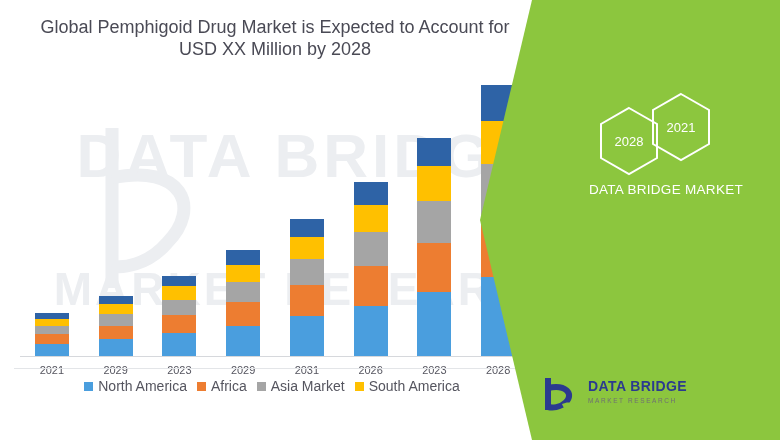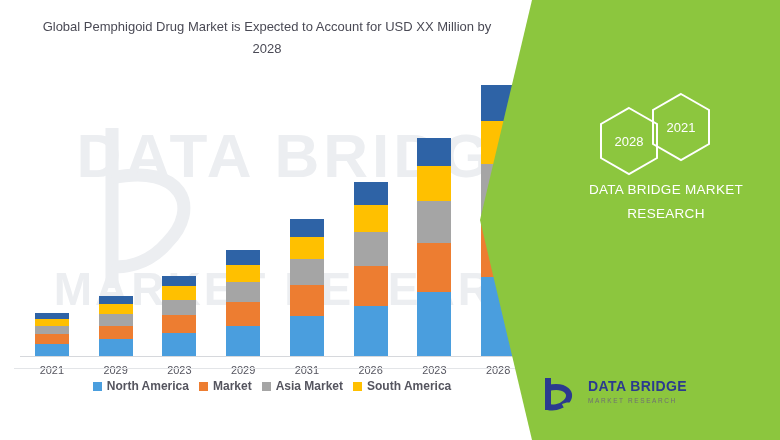--- a/index.html
+++ b/index.html
@@ -27,22 +27,22 @@
   .brand-line.l2{top:206px;}
 
   
   .logo{position:absolute;left:540px;top:372px;width:200px;height:48px;}
   .logo-mark{position:absolute;left:0;top:2px;width:40px;height:40px;}
   .logo-text{position:absolute;left:48px;top:6px;}
   .logo-text .t1{color:#2b3a8f;font-size:14px;font-weight:bold;letter-spacing:.4px;}
   .logo-text .t2{color:#6f6f73;font-size:6.5px;letter-spacing:1.6px;margin-top:3px;}
 
   
-  .chart-title{position:absolute;top:16px;left:32px;width:470px;text-align:center;
-     color:#4a4a55;font-size:13px;line-height:22px;}
+  .chart-title{position:absolute;top:16px;left:40px;width:470px;text-align:center;
+     color:#4a4a55;font-size:18px;line-height:22px;}
   .watermark{position:absolute;top:120px;left:28px;width:560px;height:220px;
      color:#eceef1;font-size:62px;font-weight:bold;letter-spacing:4px;
      display:flex;align-items:flex-start;justify-content:center;pointer-events:none;}
   .watermark2{position:absolute;top:262px;left:10px;width:600px;
      color:#eceef1;font-size:46px;font-weight:bold;letter-spacing:3px;
      text-align:center;pointer-events:none;}
   .wm-b{position:absolute;left:92px;top:118px;width:120px;height:180px;
      pointer-events:none;}
 
   .plot{position:absolute;left:20px;top:80px;width:510px;height:276px;}
@@ -52,21 +52,21 @@
   .seg{width:100%;}
   .axis-line{position:absolute;left:20px;top:356px;width:510px;height:1px;background:#d6d8dc;}
   .xlabels{position:absolute;left:20px;top:360px;width:510px;height:20px;
      display:flex;align-items:center;justify-content:space-around;}
   .xlabels div{width:34px;text-align:center;color:#55555f;font-size:11px;}
 
   .legend{position:absolute;left:14px;top:375px;width:516px;height:22px;
      display:flex;align-items:center;justify-content:center;gap:10px;}
   .legend .item{display:flex;align-items:center;gap:5px;}
   .legend .sw{width:9px;height:9px;display:inline-block;}
-  .legend .lb{color:#55555f;font-size:12px;font-weight:bold;}
+  .legend .lb{color:#55555f;font-size:14px;}
   .sep{position:absolute;left:14px;top:368px;width:516px;height:1px;background:#e3e5e8;}
 </style>
 </head>
 <body>
 
 <div class="page">
 
   <div class="chart-title">Global Pemphigoid Drug Market is Expected to Account for USD XX Million by 2028</div>
 
   <svg class="wm-b" viewBox="0 0 120 180">
@@ -149,21 +149,21 @@
     </div>
 
   <div class="sep"></div>
   <div class="legend" id="legend">
       <div class="item">
         <span class="sw" style="background: rgb(74, 158, 222);"></span>
         <span class="lb">North America</span>
       </div>
       <div class="item">
         <span class="sw" style="background: rgb(237, 125, 49);"></span>
-        <span class="lb">Market</span>
+        <span class="lb">Africa</span>
       </div>
       <div class="item">
         <span class="sw" style="background: rgb(165, 165, 165);"></span>
         <span class="lb">Asia Market</span>
       </div>
       <div class="item">
         <span class="sw" style="background: rgb(255, 192, 0);"></span>
         <span class="lb">South America</span>
       </div>
     </div>
@@ -179,21 +179,20 @@
     </div>
     <div class="hex hex-2021">
       <svg viewBox="0 0 62 70">
           <polygon points="31,2 59,18 59,52 31,68 3,52 3,18" fill="none" stroke="#ffffff" stroke-width="2"></polygon>
         </svg>
       <span>2021</span>
     </div>
   </div>
 
   <div class="brand-line l1">DATA BRIDGE MARKET</div>
-  <div class="brand-line l2">RESEARCH</div>
 
   <div class="logo">
     <svg class="logo-mark" viewBox="0 0 40 40">
       <path d="M8 4 L8 36" stroke="#2b3a8f" stroke-width="6" fill="none"></path>
       <path d="M8 14 C 26 10, 34 20, 26 28 C 20 34, 12 34, 8 33" stroke="#2b3a8f" stroke-width="6" fill="none"></path>
       <path d="M22 30 C 30 26, 36 30, 38 36 C 30 38, 24 36, 22 30 Z" fill="#8cc63e"></path>
     </svg>
     <div class="logo-text">
       <div class="t1">DATA BRIDGE</div>
       <div class="t2">MARKET RESEARCH</div>

